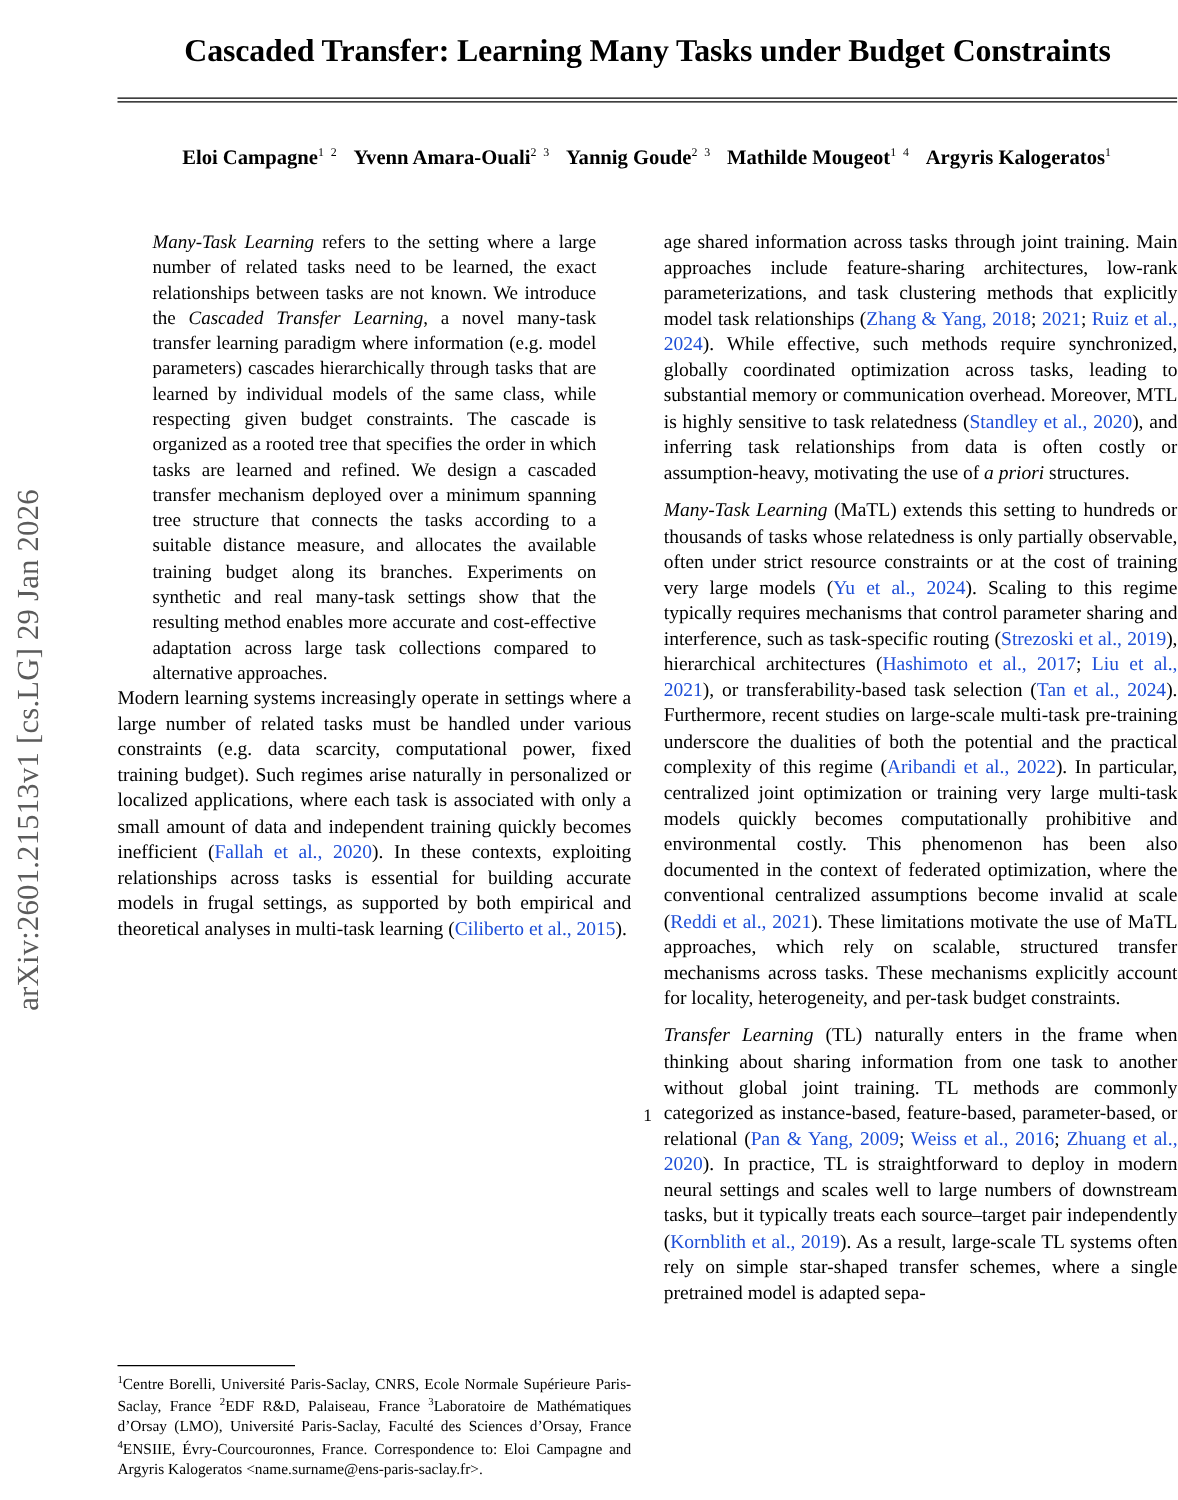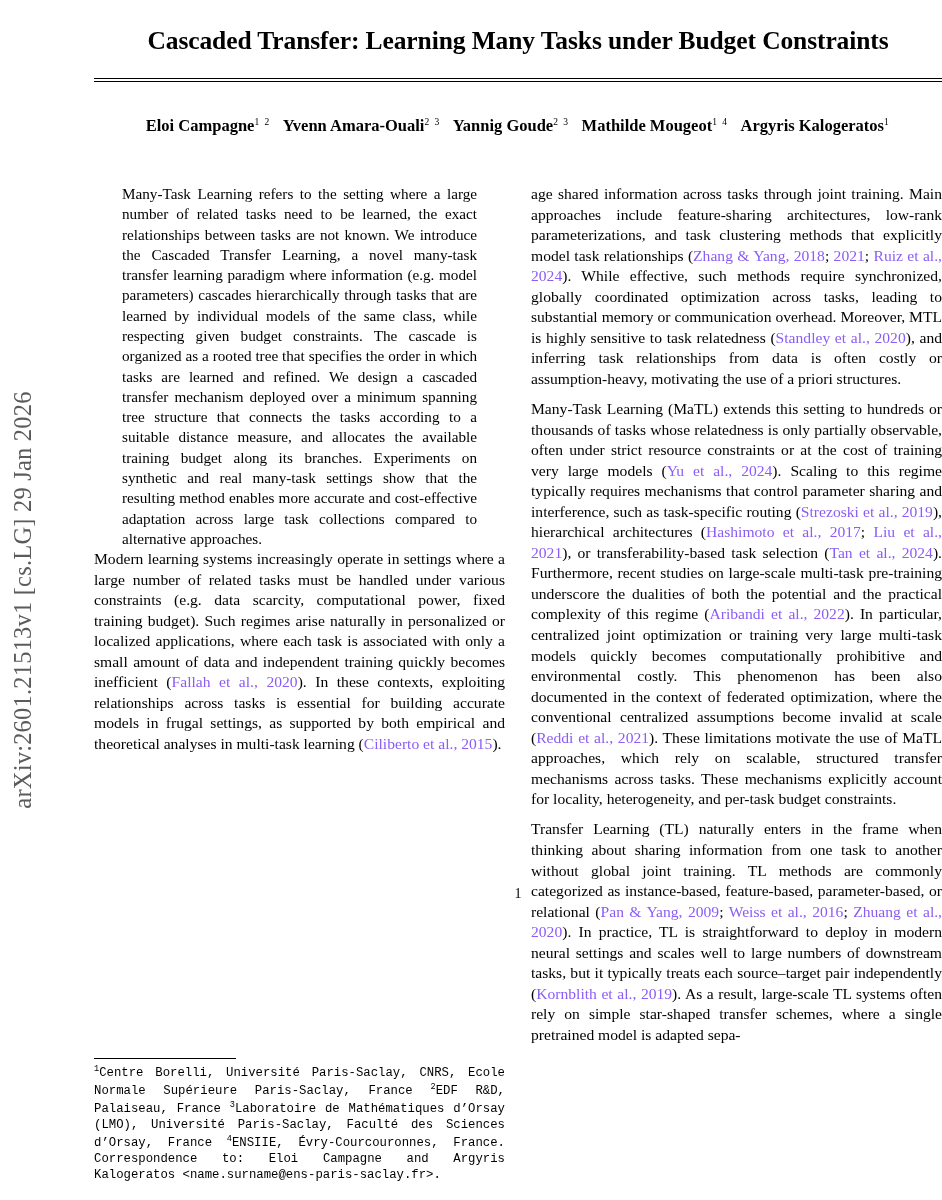--- a/index.html
+++ b/index.html
@@ -115,43 +115,42 @@
   }
   p.body {
     margin: 0 0 9.5px 0;
     font-size: 15.6px;
     line-height: 1.318;
     text-align: justify;
     text-justify: inter-word;
     hyphens: manual;
   }
   .col.right p.body:first-child { margin-top: 0; }
-  .cite { color: #8b5cf6; }
-  .it { }
+  .cite { color: #1d4ed8; }
+  .it { font-style: italic; }
 
   
   .footnote-wrap {
     position: absolute;
     left: 0;
     bottom: 0;
     width: 411px;
   }
   .footnote-rule {
     width: 142px;
     height: 0;
     border-top: 1.1px solid #000;
     margin-bottom: 5px;
   }
   .footnote {
     font-size: 12.3px;
     line-height: 1.3;
     text-align: justify;
     hyphens: manual;
     margin: 0;
-    font-family: Liberation Mono, monospace;
   }
   .footnote sup {
     font-size: 8.6px;
     vertical-align: super;
   }
   .preprint {
     font-size: 13.4px;
     font-style: italic;
     margin-top: 15px;
   }

